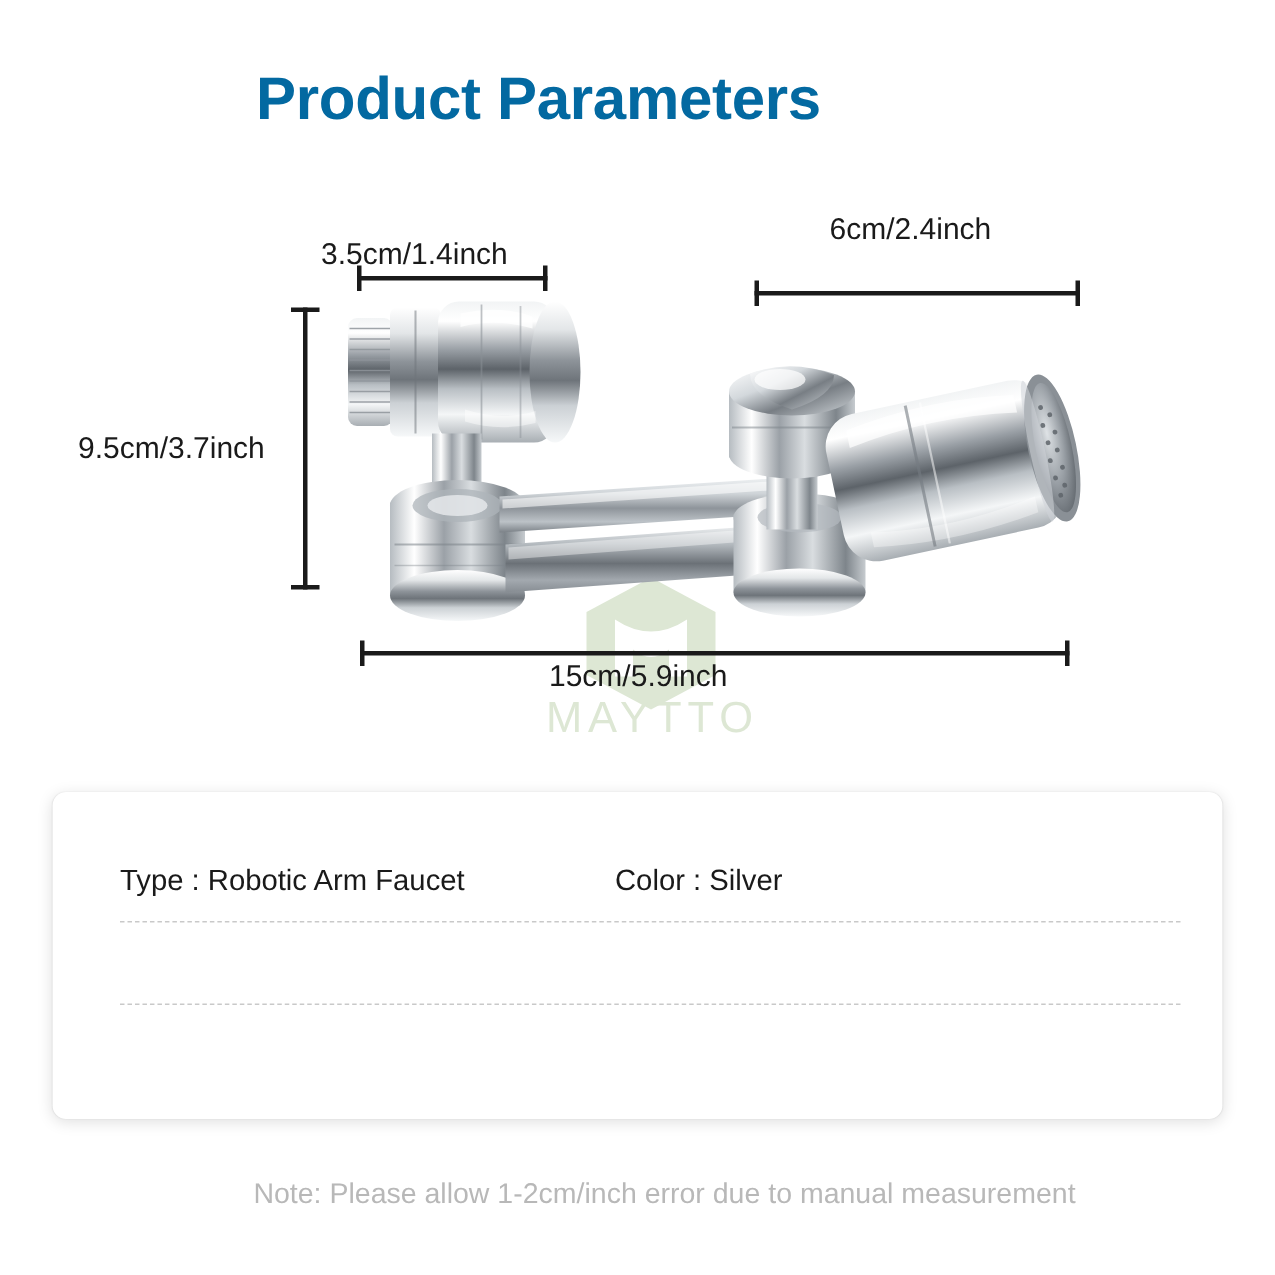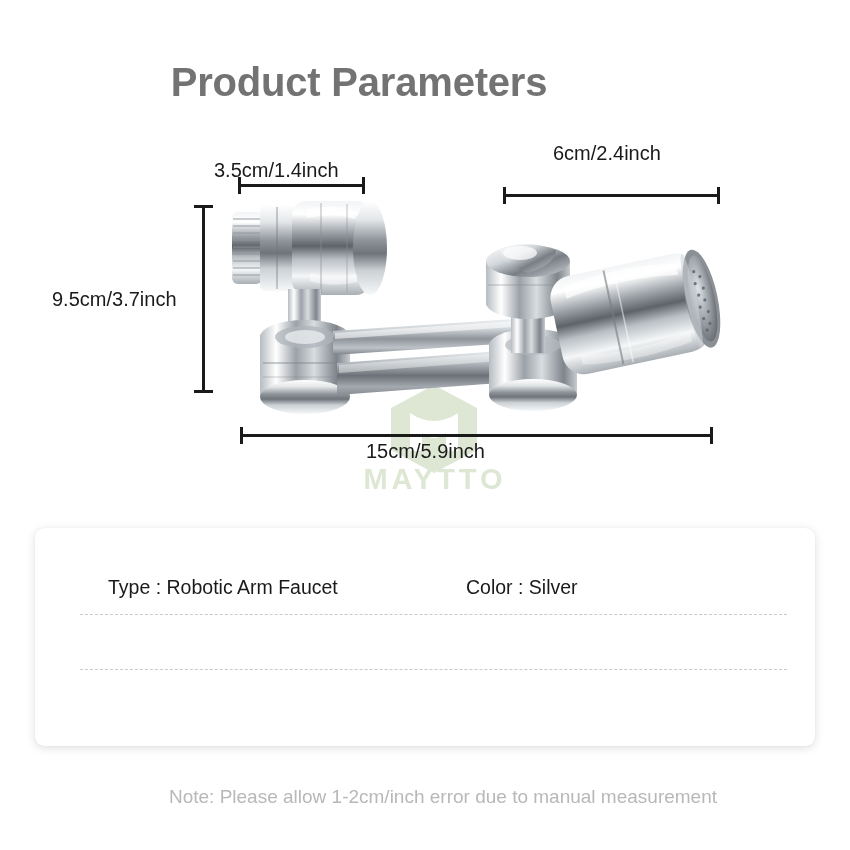--- a/index.html
+++ b/index.html
@@ -8,36 +8,35 @@
     background: #ffffff;
     font-family: "Liberation Sans", sans-serif;
     overflow: hidden;
   }
   .page { position: relative; width: 850px; height: 850px; background: #fff; }
 
   
   .title {
     position: absolute; top: 44px; left: 0; width: 718px;
     text-align: center;
-    font-size: 40px; font-weight: 700; color: #737373;
+    font-size: 40px; font-weight: 700; color: #0369a1;
     letter-spacing: -0.2px;
-    margin-top: 16px;
   }
 
   
   .watermark {
     position: absolute; left: 340px; top: 383px;
     width: 190px; height: 115px;
     pointer-events: none; z-index: 1;
   }
   .wm-shield { position: absolute; left: 44px; top: 0; }
   .wm-text {
     position: absolute; left: 0; top: 80px; width: 190px;
     text-align: center;
-    font-size: 29px; font-weight: 700; letter-spacing: 4px;
+    font-size: 29px; font-weight: 400; letter-spacing: 4px;
     color: #dde7d4;
   }
 
   
   .photo { position: absolute; left: 215px; top: 185px; width: 520px; height: 235px; z-index: 2; }
 
   
   .dim { position: absolute; z-index: 3; }
   .dim-label {
     position: absolute; font-size: 20px; color: #1a1a1a; white-space: nowrap;
@@ -81,21 +80,21 @@
     z-index: 3;
   }
   .spec-row {
     position: relative;
     height: 55px;
     display: flex;
     align-items: center;
     padding: 0 0 0 45px;
   }
   .spec-row.r1 { margin-top: 32px; }
-  .spec-cell { font-size: 19.5px; color: #1a1a1a; white-space: nowrap; margin-left: 28px; }
+  .spec-cell { font-size: 19.5px; color: #1a1a1a; white-space: nowrap; }
   .spec-cell.left  { width: 330px; }
   .spec-cell.right { flex: 1; }
   .dashed {
     position: absolute; left: 45px; right: 28px; bottom: 0;
     border-top: 1px dashed #c9c9c9;
   }
 
   
   .footer-note {
     position: absolute; left: 0; top: 786px; width: 850px;

